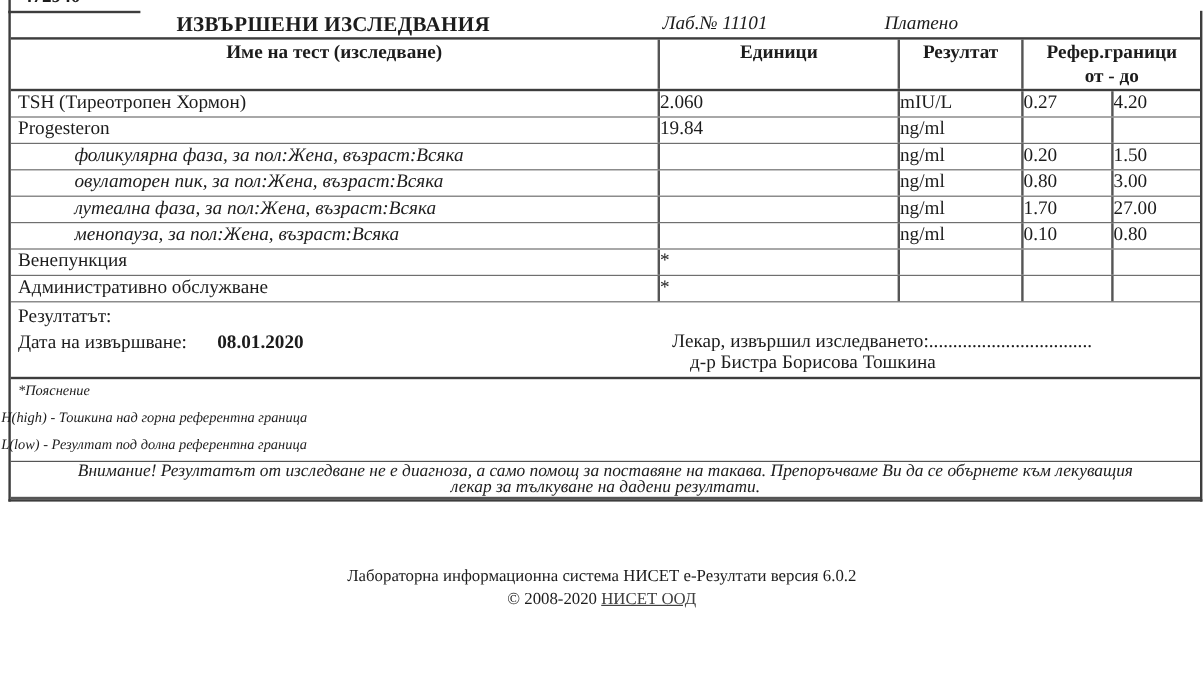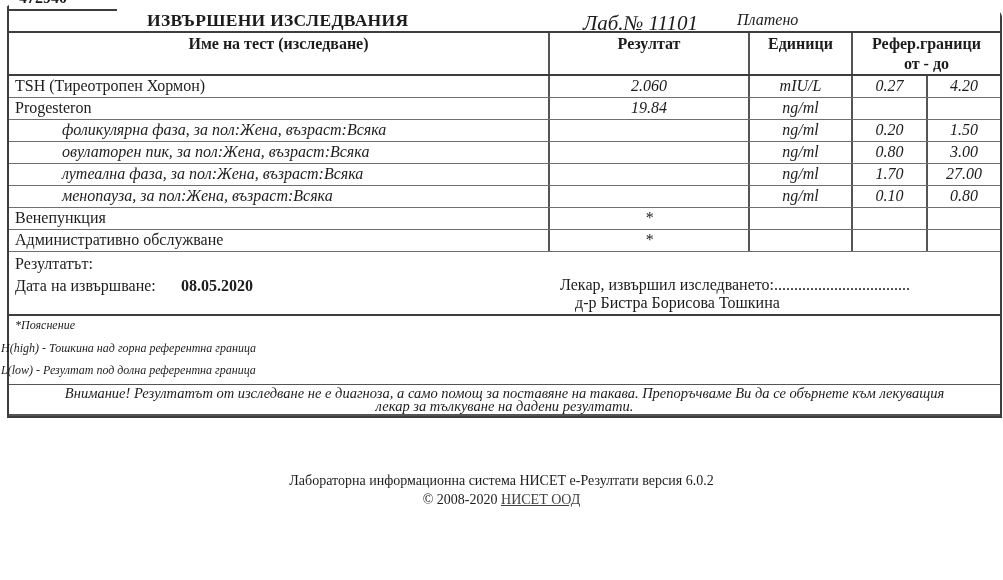--- a/index.html
+++ b/index.html
@@ -10,35 +10,35 @@
   .codebox{position:absolute;left:7px;top:0;width:108px;height:9px;
            border-left:2px solid #3d3d3d;border-bottom:2px solid #3d3d3d;}
   .codebox .code{position:absolute;left:10px;top:-11px;font-weight:bold;font-size:16px;}
 
   
   .tbl{position:absolute;left:7px;top:9px;width:991px;height:407px;
        border-left:2px solid #3d3d3d;border-right:2px solid #3d3d3d;border-bottom:2px solid #3d3d3d;}
 
   .titlerow{position:absolute;left:0;top:0;width:100%;height:22px;border-bottom:2px solid #3d3d3d;}
   .doc-title{position:absolute;left:138px;top:1px;font-weight:bold;font-size:17.5px;letter-spacing:.3px;}
-  .lab-no{position:absolute;left:574px;top:2px;font-style:italic;font-size:21px;}
+  .lab-no{position:absolute;left:543px;top:2px;font-style:italic;font-size:16px;}
   .paid{position:absolute;left:728px;top:2px;font-style:italic;font-size:16px;}
 
   .headrow{position:absolute;left:0;top:24px;width:100%;height:41px;border-bottom:2px solid #3d3d3d;
            display:grid;grid-template-columns:539px 200px 103px 149px;}
   .hcell{box-sizing:border-box;font-weight:bold;font-size:16px;text-align:center;padding-top:1px;line-height:20px;}
   .hcell + .hcell{border-left:2px solid #555555;}
 
   .rows{position:absolute;left:0;top:67px;width:100%;}
   .row{display:grid;grid-template-columns:539px 200px 103px 75px 74px;height:21px;border-bottom:1px solid #6f6f6f;}
   .cell{box-sizing:border-box;font-size:16px;line-height:20px;overflow:hidden;white-space:nowrap;}
   .cell + .cell{border-left:2px solid #555555;}
   .cell.name{padding-left:6px;}
   .row.sub .cell.name{padding-left:53px;font-style:italic;}
-  .cell.c{text-align:center;font-style:italic;}
+  .cell.c{text-align:left;}
 
   .notes{position:absolute;left:0;top:243px;width:100%;height:62px;border-bottom:2px solid #3d3d3d;font-size:16px;}
   .notes .zab{position:absolute;left:6px;top:3px;}
   .notes .datelabel{position:absolute;left:6px;top:25px;}
   .notes .dateval{position:absolute;left:172px;top:25px;font-weight:bold;}
   .notes .doclabel{position:absolute;left:551px;top:24px;}
   .notes .docname{position:absolute;left:566px;top:42px;font-weight:normal;}
 
   .legend{position:absolute;left:0;top:307px;width:100%;height:68px;font-style:italic;font-size:12px;}
   .legend .lg-title{position:absolute;left:6px;top:2px;}
@@ -49,38 +49,38 @@
            border-bottom:2px solid #555555;font-style:italic;font-size:14.5px;text-align:center;padding-top:2px;}
   .warning div{line-height:13px;}
 
   .footer{position:absolute;left:0;top:473px;width:100%;text-align:center;font-size:14px;}
   .footer .l2{margin-top:3px;}
   .footer a{text-decoration:underline;cursor:pointer;}
 </style>
 </head>
 <body>
 
-<div class="page" style="color: rgb(28, 28, 28); border-radius: 23px;">
+<div class="page" style="color: rgb(28, 28, 28);">
 
   <div class="codebox">
     <span class="code">472940</span>
   </div>
 
   <div class="tbl">
 
     <div class="titlerow">
       <span class="doc-title">ИЗВЪРШЕНИ ИЗСЛЕДВАНИЯ</span>
       <span class="lab-no">Лаб.№ 11101</span>
       <span class="paid">Платено</span>
     </div>
 
     <div class="headrow">
       <div class="hcell">Име на тест (изследване)</div>
+      <div class="hcell">Единици</div>
       <div class="hcell">Резултат</div>
-      <div class="hcell">Единици</div>
       <div class="hcell">
         <div>Рефер.граници</div>
         <div>от - до</div>
       </div>
     </div>
 
     <div class="rows">
         <div class="row">
           <div class="cell name">TSH (Тиреотропен Хормон)</div>
           <div class="cell c">2.060</div>
@@ -135,21 +135,21 @@
           <div class="cell c">*</div>
           <div class="cell c"></div>
           <div class="cell c"></div>
           <div class="cell c"></div>
         </div>
       </div>
 
     <div class="notes">
       <span class="zab">Резултатът:</span>
       <span class="datelabel">Дата на извършване:</span>
-      <span class="dateval">08.05.2020</span>
+      <span class="dateval">08.01.2020</span>
       <span class="doclabel">Лекар, извършил изследването:..................................</span>
       <span class="docname">д-р Бистра Борисова Тошкина</span>
     </div>
 
     <div class="legend">
       <div class="lg-title">*Пояснение</div>
       <div class="lg-high">H(high) - Тошкина над горна референтна граница</div>
       <div class="lg-low">L(low) - Резултат под долна референтна граница</div>
     </div>
 

